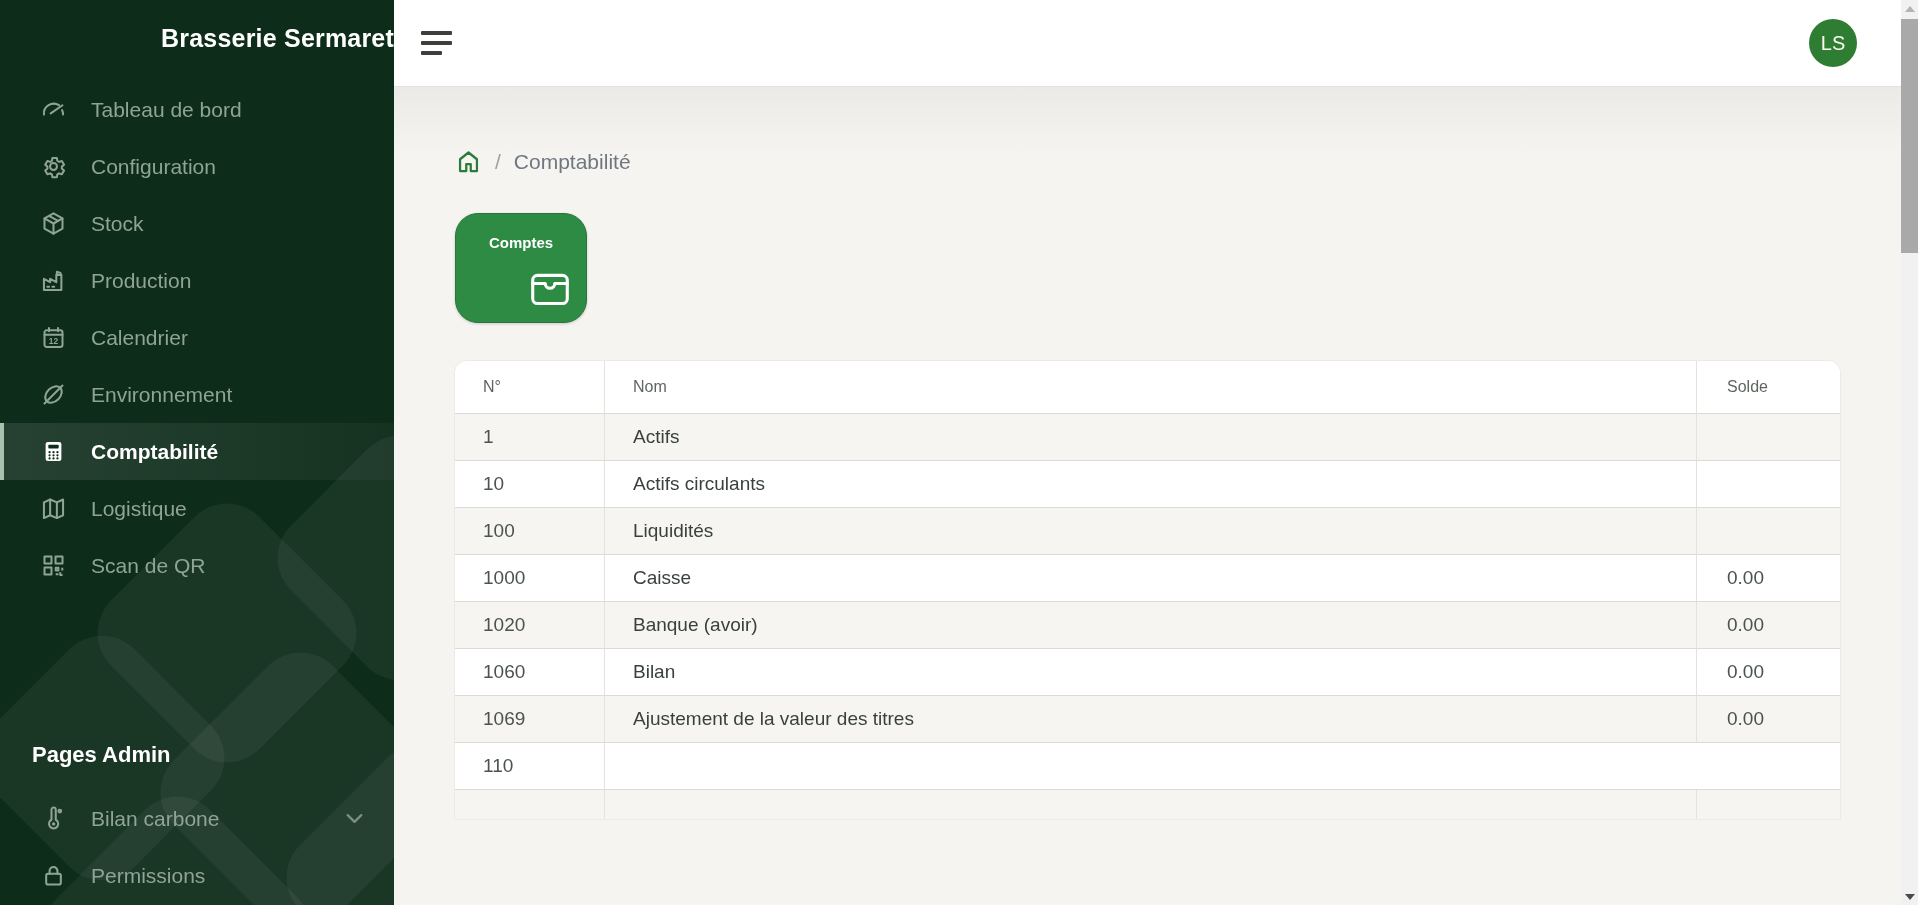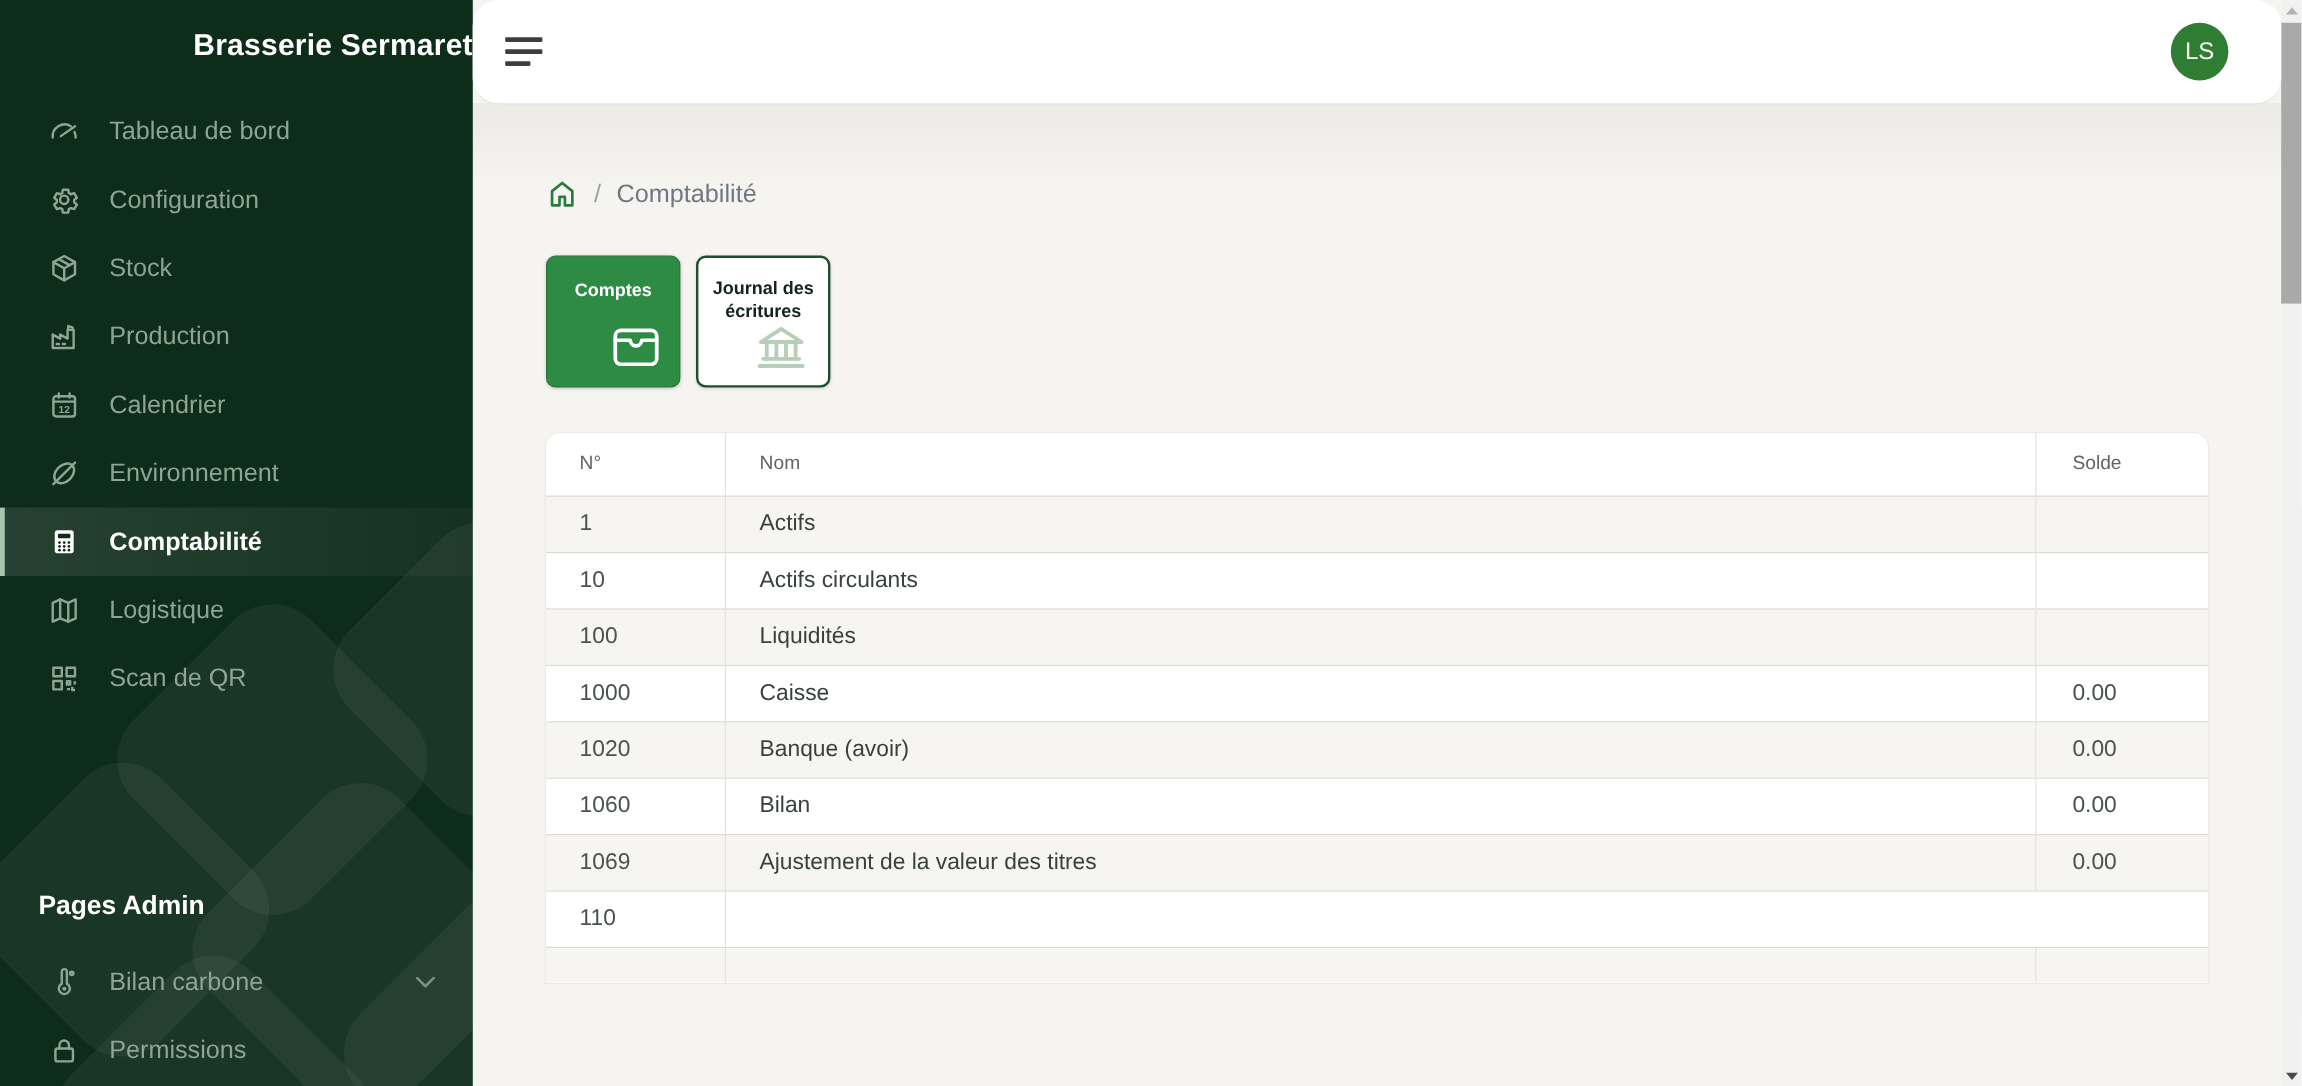--- a/index.html
+++ b/index.html
@@ -30,39 +30,39 @@
   .item.active { background:linear-gradient(90deg, rgba(255,255,255,0.10), rgba(255,255,255,0.03));
                  border-left:4px solid #a6c3ad; padding-left:36px; color:#ffffff; font-weight:700; }
   .admin-heading { position:absolute; top:742px; left:32px; z-index:1; color:#ffffff;
                    font-size:22px; font-weight:700; }
   .chevron { margin-left:auto; margin-right:26px; width:16px; height:16px; opacity:.8; }
 
   
   .main { flex:1 1 auto; width:1507px; display:flex; flex-direction:column; background:#f5f4f1; }
   .topbar { height:86px; flex:0 0 86px; background:#ffffff; display:flex; align-items:center;
             justify-content:space-between; padding:0 44px 0 27px; position:relative; z-index:3;
-            box-shadow:0 1px 0 #e3e2df;border-radius:21px; }
+            box-shadow:0 1px 0 #e3e2df; }
   .burger { display:flex; flex-direction:column; gap:6px; cursor:pointer; }
   .burger span { display:block; height:4px; border-radius:1px; background:#3e3e3a; }
   .burger .b1,.burger .b2 { width:31px; }
   .burger .b3 { width:21px; }
   .avatar { width:48px; height:48px; border-radius:50%; background:#2e7d33; color:#fbfaef;
             display:flex; align-items:center; justify-content:center; font-size:20px;
             font-weight:500; cursor:pointer; }
 
   .content { flex:1 1 auto; overflow:hidden; padding-left:61px;
              background:linear-gradient(180deg,#eceae7 0px,#f5f4f1 70px); }
 
   .breadcrumb { margin-top:62px; display:flex; align-items:center; gap:13px; }
   .breadcrumb svg { width:27px; height:27px; }
   .crumb-sep { color:#99a0a7; font-size:21px; }
   .crumb-current { color:#6f7780; font-size:21px; }
 
   .tabs { margin-top:38px; display:flex; gap:13px; }
-  .tab-card { width:112px; height:110px; border-radius:8px; position:relative; cursor:pointer; }
+  .tab-card { width:132px; height:110px; border-radius:23px; position:relative; cursor:pointer; }
   .tab-card .tab-label { position:absolute; top:0; left:0; right:0; text-align:center;
                          font-size:15px; font-weight:700; line-height:1.25; padding:20px 10px 0; }
   .tab-card svg { position:absolute; }
   .tab-comptes { background:#2e8b44; border:1px solid #27753a;
                  box-shadow:0 1px 3px rgba(0,0,0,0.18); }
   .tab-comptes .tab-label { color:#ffffff; }
   .tab-comptes svg { width:44px; height:40px; right:14px; bottom:13px; color:#ffffff; }
   .tab-journal { background:#ffffff; border:2px solid #1d4f2d;
                  box-shadow:0 1px 3px rgba(0,0,0,0.12); }
   .tab-journal .tab-label { color:#15241b; padding-top:17px; }
@@ -248,28 +248,20 @@
       </div>
 
       <div class="tabs">
         <div class="tab-card tab-comptes">
           <div class="tab-label">Comptes</div>
           <svg viewBox="0 0 24 22" fill="none" stroke="currentColor" stroke-width="1.7" stroke-linecap="round" stroke-linejoin="round">
             <rect x="2.5" y="3.5" width="19" height="15.5" rx="2.6"></rect>
             <path d="M2.5 8h6.9a2.6 2.6 0 0 0 5.2 0h6.9"></path>
           </svg>
         </div>
-        <div class="tab-card tab-journal">
-          <div class="tab-label">Journal des écritures</div>
-          <svg viewBox="0 0 24 22" fill="none" stroke="currentColor" stroke-width="1.6" stroke-linecap="round" stroke-linejoin="round">
-            <path d="M3.5 8.5L12 3l8.5 5.5z"></path>
-            <path d="M6 8.5v7M10 8.5v7M14 8.5v7M18 8.5v7"></path>
-            <path d="M4.5 15.5h15M3 18.5h18"></path>
-          </svg>
-        </div>
       </div>
 
 
       <div class="table">
         <div class="trow thead">
           <div class="cell c-no">N°</div>
           <div class="cell c-nom">Nom</div>
           <div class="cell c-solde">Solde</div>
         </div>
         <div class="trow">

